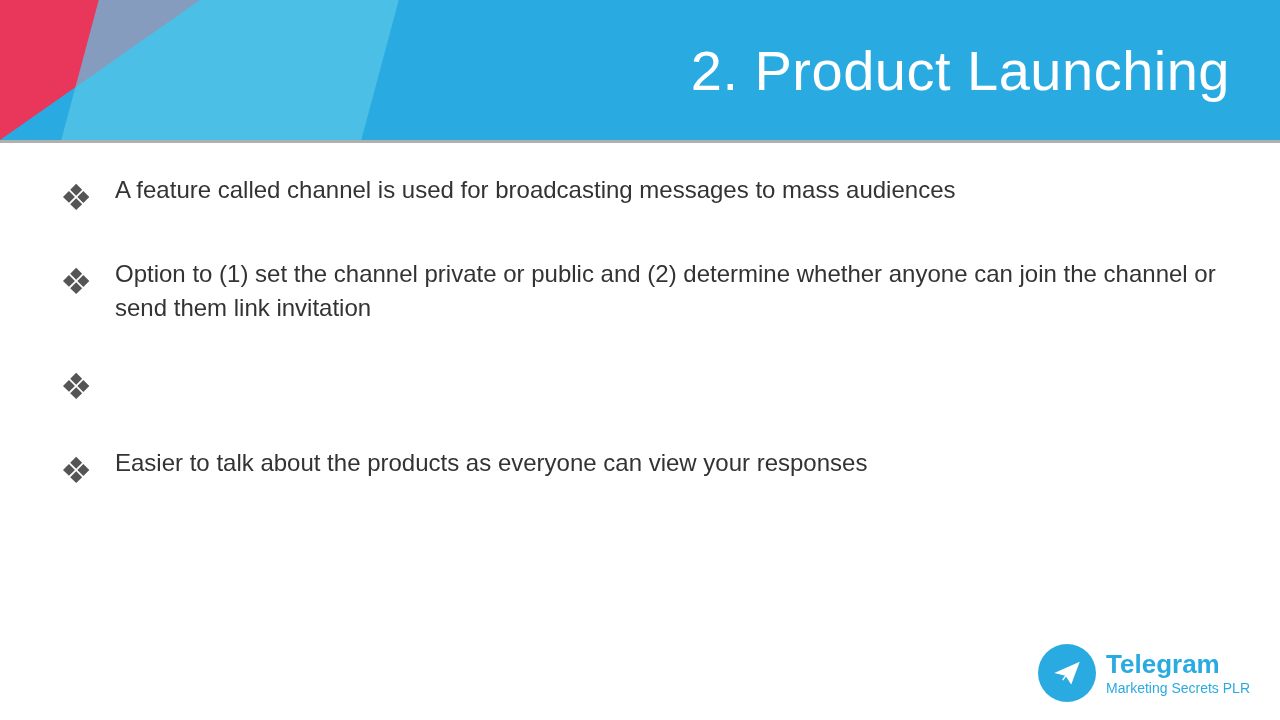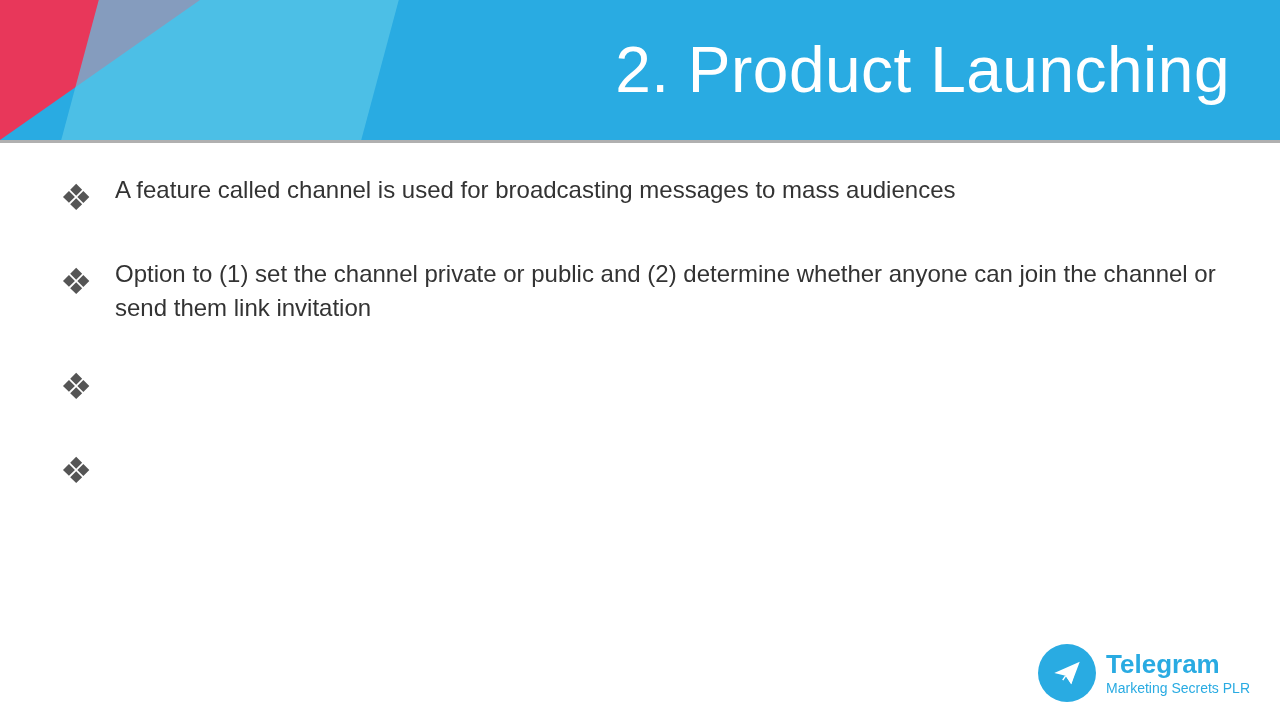--- a/index.html
+++ b/index.html
@@ -45,21 +45,21 @@
       transform: skewX(-15deg);
       opacity: 0.7;
     }
 
     .header-title {
       position: absolute;
       right: 50px;
       top: 50%;
       transform: translateY(-50%);
       color: #ffffff;
-      font-size: 64px;
+      font-size: 56px;
       font-weight: 400;
       letter-spacing: 0.5px;
       white-space: nowrap;
     }
 
     
     .separator {
       width: 100%;
       height: 3px;
       background: #B0B0B0;
@@ -169,20 +169,21 @@
   <div class="bullet-item">
     <div class="bullet-icon">
       <span>❖</span>
     </div>
   </div>
 
   <div class="bullet-item">
     <div class="bullet-icon">
       <span>❖</span>
     </div>
+    <div class="bullet-text">Easier to talk about the products as everyone can view your responses</div>
   </div>
 
 </div>
 
 <div class="telegram-badge">
   <div class="telegram-circle">
 
     <svg viewBox="0 0 48 48" fill="none" xmlns="http://www.w3.org/2000/svg">
       <path d="M6 24L42 8L30 40L22 28L6 24Z" fill="white"></path>
       <path d="M22 28L30 40L36 20" fill="white"></path>

